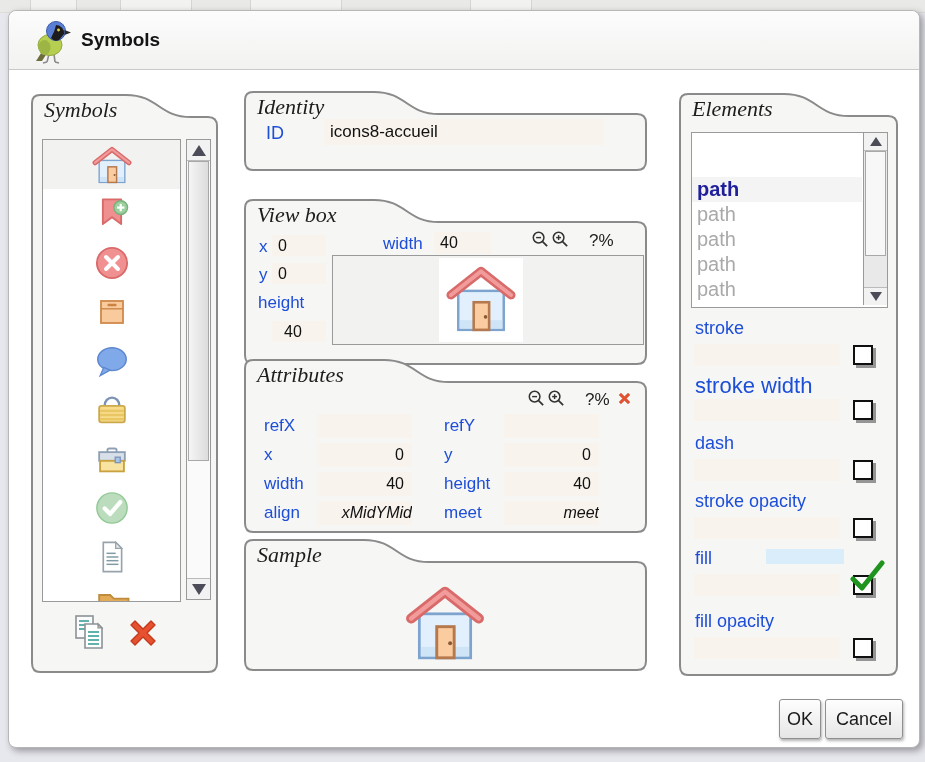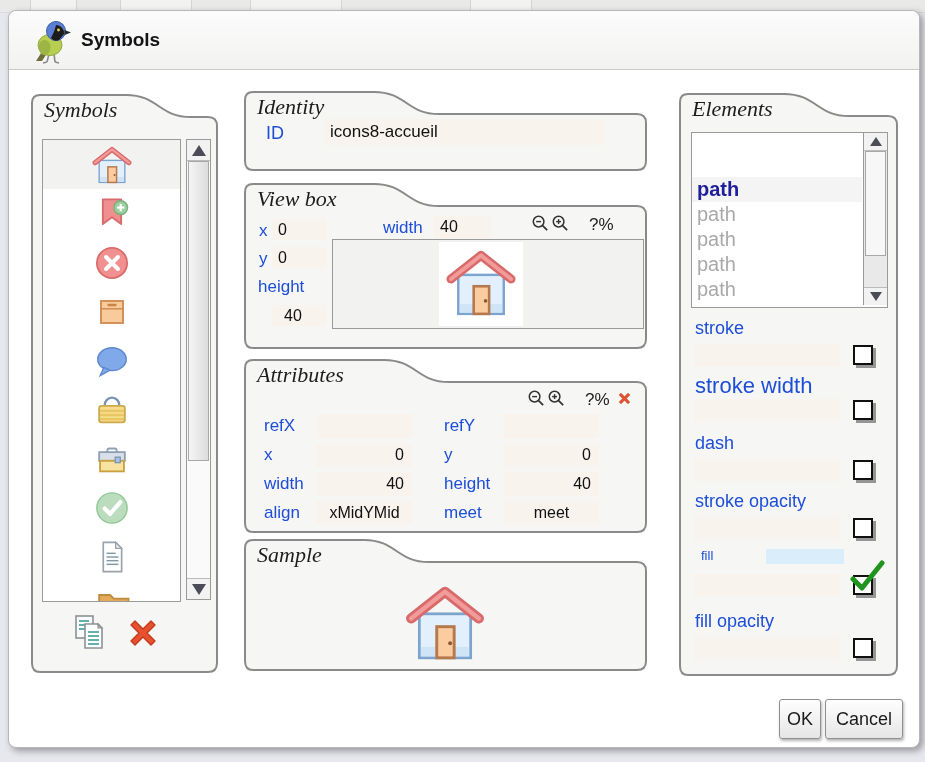--- a/index.html
+++ b/index.html
@@ -14,21 +14,21 @@
   .logo{position:absolute;left:16px;top:6px;width:48px;height:48px;}
 
   .panel{position:absolute;}
   .panel > *{position:absolute;z-index:1;}
   .panel > svg.panel-shape{left:0;top:0;z-index:0;}
   .panel-title{left:13px;top:3px;font-family:"Liberation Serif",serif;font-style:italic;font-size:22px;color:#1d1d1d;}
 
   .lbl{font-size:17px;color:#1d4ed8;white-space:nowrap;}
   .inp{background:#f8f3ec;font-size:16px;color:#111;overflow:hidden;white-space:nowrap;}
   .inp.right{text-align:right;padding-right:8px;box-sizing:border-box;}
-  .inp.center{text-align:center;}
+  .inp.center{text-align:right;font-style:italic;}
   .inp.left{padding-left:6px;box-sizing:border-box;}
 
   .listbox{background:#ffffff;border:1px solid #9a9a9a;overflow:hidden;}
   .sym-row{width:100%;height:49px;display:flex;align-items:center;justify-content:center;}
   .sym-row.sel{background:#f2f2f1;}
   .el-item{height:25px;line-height:25px;padding-left:5px;font-size:20px;color:#a9a9a9;}
   .el-item.on{color:#1f1f9c;font-weight:bold;background:#f4f4f4;}
 
   .scrollbar{background:#fafafa;border:1px solid #9a9a9a;box-sizing:border-box;}
   .scr-btn{position:absolute;left:0;right:0;display:flex;align-items:center;justify-content:center;background:#f2f2f2;}
@@ -195,21 +195,21 @@
 
   <div class="panel" style="left:235px;top:80px;width:403px;height:80px;">
       <svg class="panel-shape" width="403" height="80">
         <path d="M 9,1 H 130 C 162.5,1 162.5,23 195,23 H 393 Q 402,23 402,32 V 70 Q 402,79 393,79 H 9 Q 1,79 1,70 V 9 Q 1,1 9,1 Z" fill="#f6f6f5" stroke="#8a8a8a" stroke-width="2"></path>
       </svg>
     <div class="panel-title">Identity</div>
     <div class="lbl" style="left:22px;top:32px;font-size:18px;">ID</div>
     <div class="inp left" style="left:80px;top:28px;width:280px;height:26px;line-height:26px;font-size:17px;">icons8-accueil</div>
   </div>
 
-  <div class="panel" style="left:235px;top:172px;width:395px;height:166px;">
+  <div class="panel" style="left:235px;top:188px;width:395px;height:166px;">
       <svg class="panel-shape" width="403" height="166">
         <path d="M 9,1 H 130 C 162.5,1 162.5,23 195,23 H 393 Q 402,23 402,32 V 156 Q 402,165 393,165 H 9 Q 1,165 1,156 V 9 Q 1,1 9,1 Z" fill="#f6f6f5" stroke="#8a8a8a" stroke-width="2"></path>
       </svg>
     <div class="panel-title">View box</div>
 
     <div class="lbl" style="left:15px;top:38px;">x</div>
     <div class="inp left" style="left:28px;top:36px;width:54px;height:21px;line-height:21px;">0</div>
 
     <div class="lbl" style="left:15px;top:66px;">y</div>
     <div class="inp left" style="left:28px;top:64px;width:54px;height:21px;line-height:21px;">0</div>
@@ -350,21 +350,21 @@
       <div class="checkbox" style="position:absolute;left:174px;top:27px;"></div>
     </div>
 
     <div class="prop-group" style="left:0;top:398px;width:219px;height:55px;">
       <div class="lbl" style="position:absolute;left:16px;top:0;font-size:18px;">stroke opacity</div>
       <div class="inp" style="position:absolute;left:15px;top:26px;width:146px;height:22px;line-height:22px;"></div>
       <div class="checkbox" style="position:absolute;left:174px;top:27px;"></div>
     </div>
 
     <div class="prop-group on" style="left:0;top:455px;width:219px;height:58px;">
-      <div class="lbl" style="position:absolute;left:22px;top:0;font-size:13px;">fill</div>
+      <div class="lbl" style="position:absolute;left:16px;top:0;font-size:18px;">fill</div>
       <div class="swatch" style="position: absolute; left: 87px; top: 1px; width: 78px; background: rgb(217, 237, 251);"></div>
       <div class="inp" style="position:absolute;left:15px;top:26px;width:146px;height:22px;line-height:22px;"></div>
       <div class="checkbox" style="position:absolute;left:174px;top:27px;"></div>
       <svg class="checkmark" style="left:170px;top:12px;" width="36" height="32" viewBox="0 0 36 32">
         <path d="M4,19 L13,28 L33,3" fill="none" stroke="#1f941f" stroke-width="5" stroke-linecap="round" stroke-linejoin="round"></path>
       </svg>
     </div>
 
     <div class="prop-group" style="left:0;top:518px;width:219px;height:55px;">
       <div class="lbl" style="position:absolute;left:16px;top:0;font-size:18px;">fill opacity</div>

